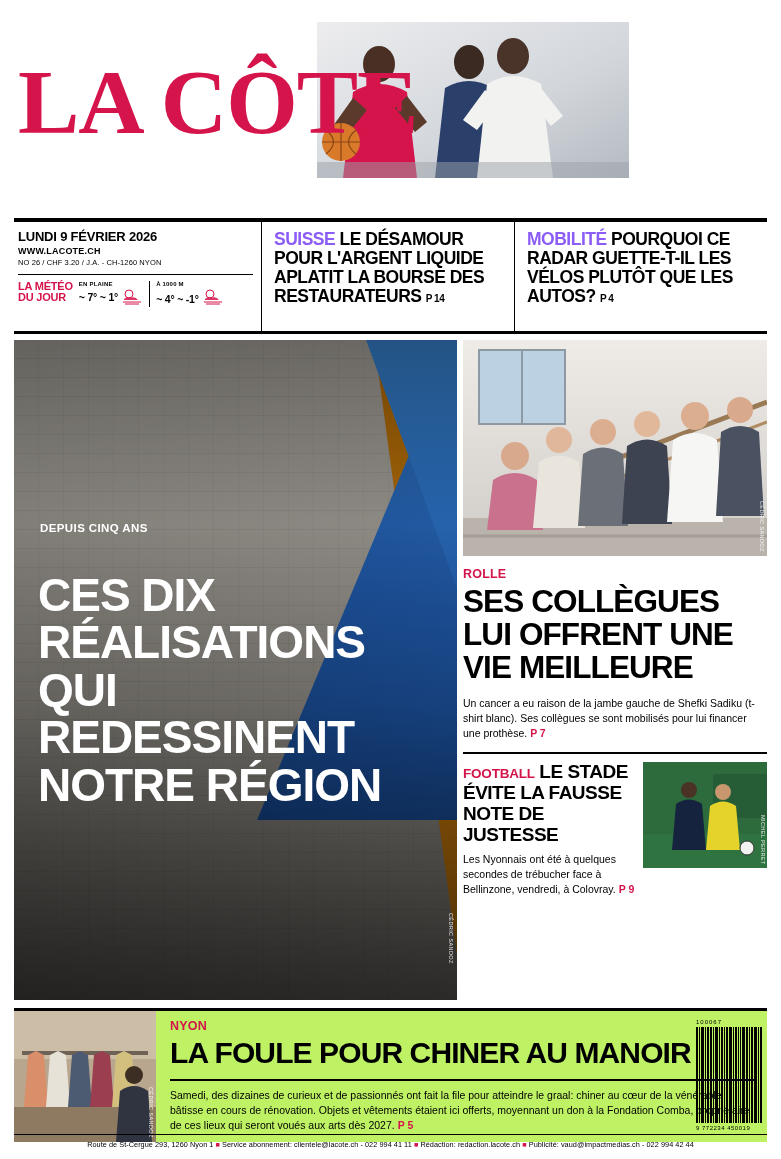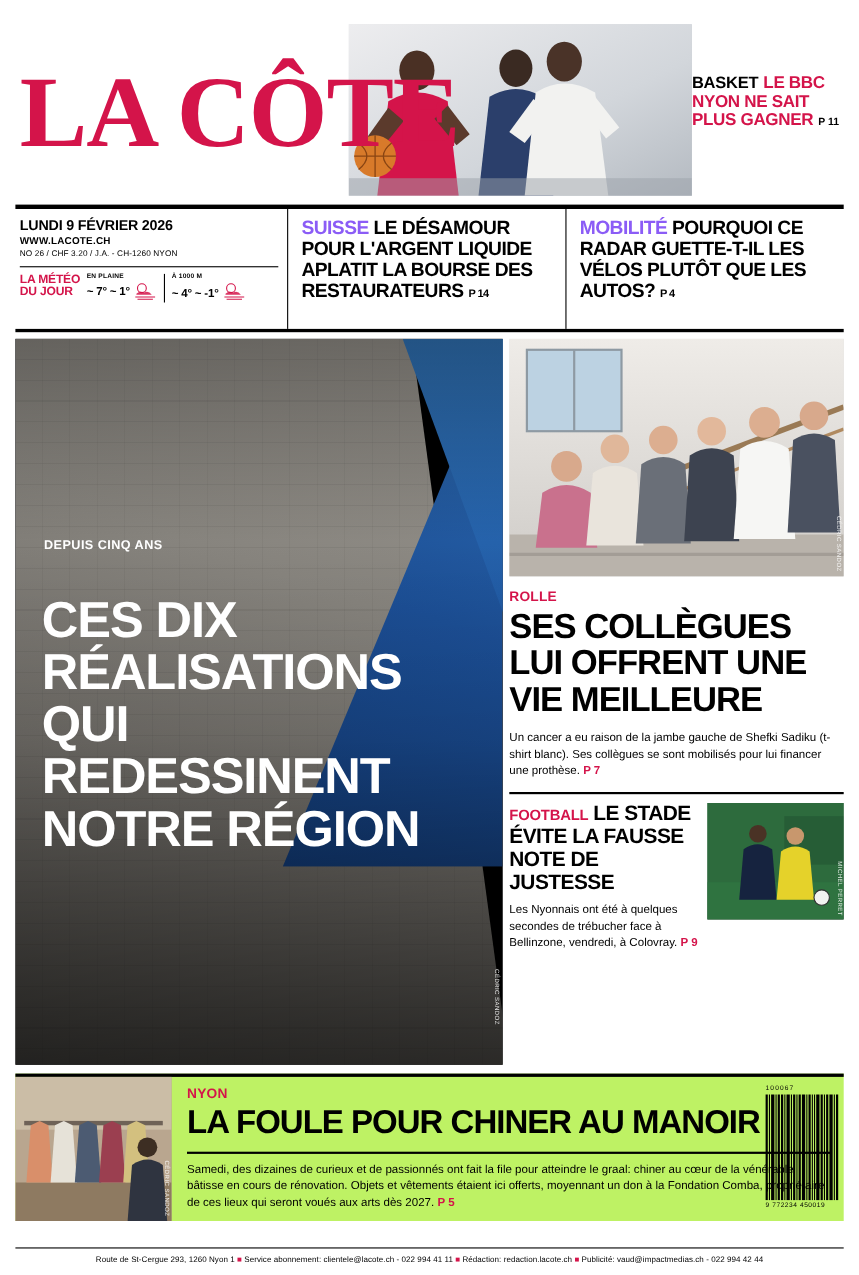--- a/index.html
+++ b/index.html
@@ -8,21 +8,21 @@
     background: #ffffff;
     font-family: "Liberation Sans", sans-serif;
     color: #000;
     overflow: hidden;
   }
   .page { position: relative; width: 781px; height: 1159px; }
 
   
   .masthead {
     position: relative;
-    height: 186px;
+    height: 218px;
     padding: 18px 14px;
     overflow: hidden;
   }
   .logo {
     position: absolute;
     left: 18px; top: 56px;
     font-family: "Liberation Serif", serif;
     font-weight: bold;
     font-size: 92px;
     letter-spacing: -1px;
@@ -120,21 +120,21 @@
   
   .main {
     display: flex;
     margin: 6px 14px 0 14px;
     height: 660px;
   }
   .col-left {
     width: 449px;
     position: relative;
     overflow: hidden;
-    background: #000000;
+    background: #a16207;
   }
   
   .wall {
     position: absolute; inset: 0;
     background:
       linear-gradient(112deg, rgba(0,0,0,0) 0%, rgba(0,0,0,0) 62%, rgba(0,0,0,0) 62%),
       linear-gradient(200deg,#9b9790 0%,#87847e 35%,#6e6b66 65%,#4c4a46 100%);
     clip-path: polygon(0 0, 360px 0, 449px 660px, 0 660px);
   }
   .wall-texture {
@@ -304,27 +304,20 @@
 
         <circle cx="24" cy="120" r="19" fill="#d87a2a"></circle>
         <path d="M5 120 h38 M24 101 v38 M9 108 q15 12 0 24 M39 108 q-15 12 0 24" stroke="#8a4513" stroke-width="1.2" fill="none"></path>
 
         <rect y="140" width="312" height="16" fill="#9ba2a9" opacity=".5"></rect>
       </svg>
     </div>
 
     <div class="logo">LA CÔTE</div>
 
-    <div class="masthead-teaser">
-      <span class="kicker">BASKET</span>
-      <span class="ttl">LE BBC</span><br>
-      <span class="ttl">NYON NE SAIT</span><br>
-      <span class="ttl">PLUS GAGNER</span>
-      <span class="pg">P 11</span>
-    </div>
 
   </div>
 
   <div class="rule-thick"></div>
 
   <div class="infobar">
 
     <div class="ib-left">
       <div class="ib-date">LUNDI 9 FÉVRIER 2026</div>
       <div class="ib-web">WWW.LACOTE.CH</div>

